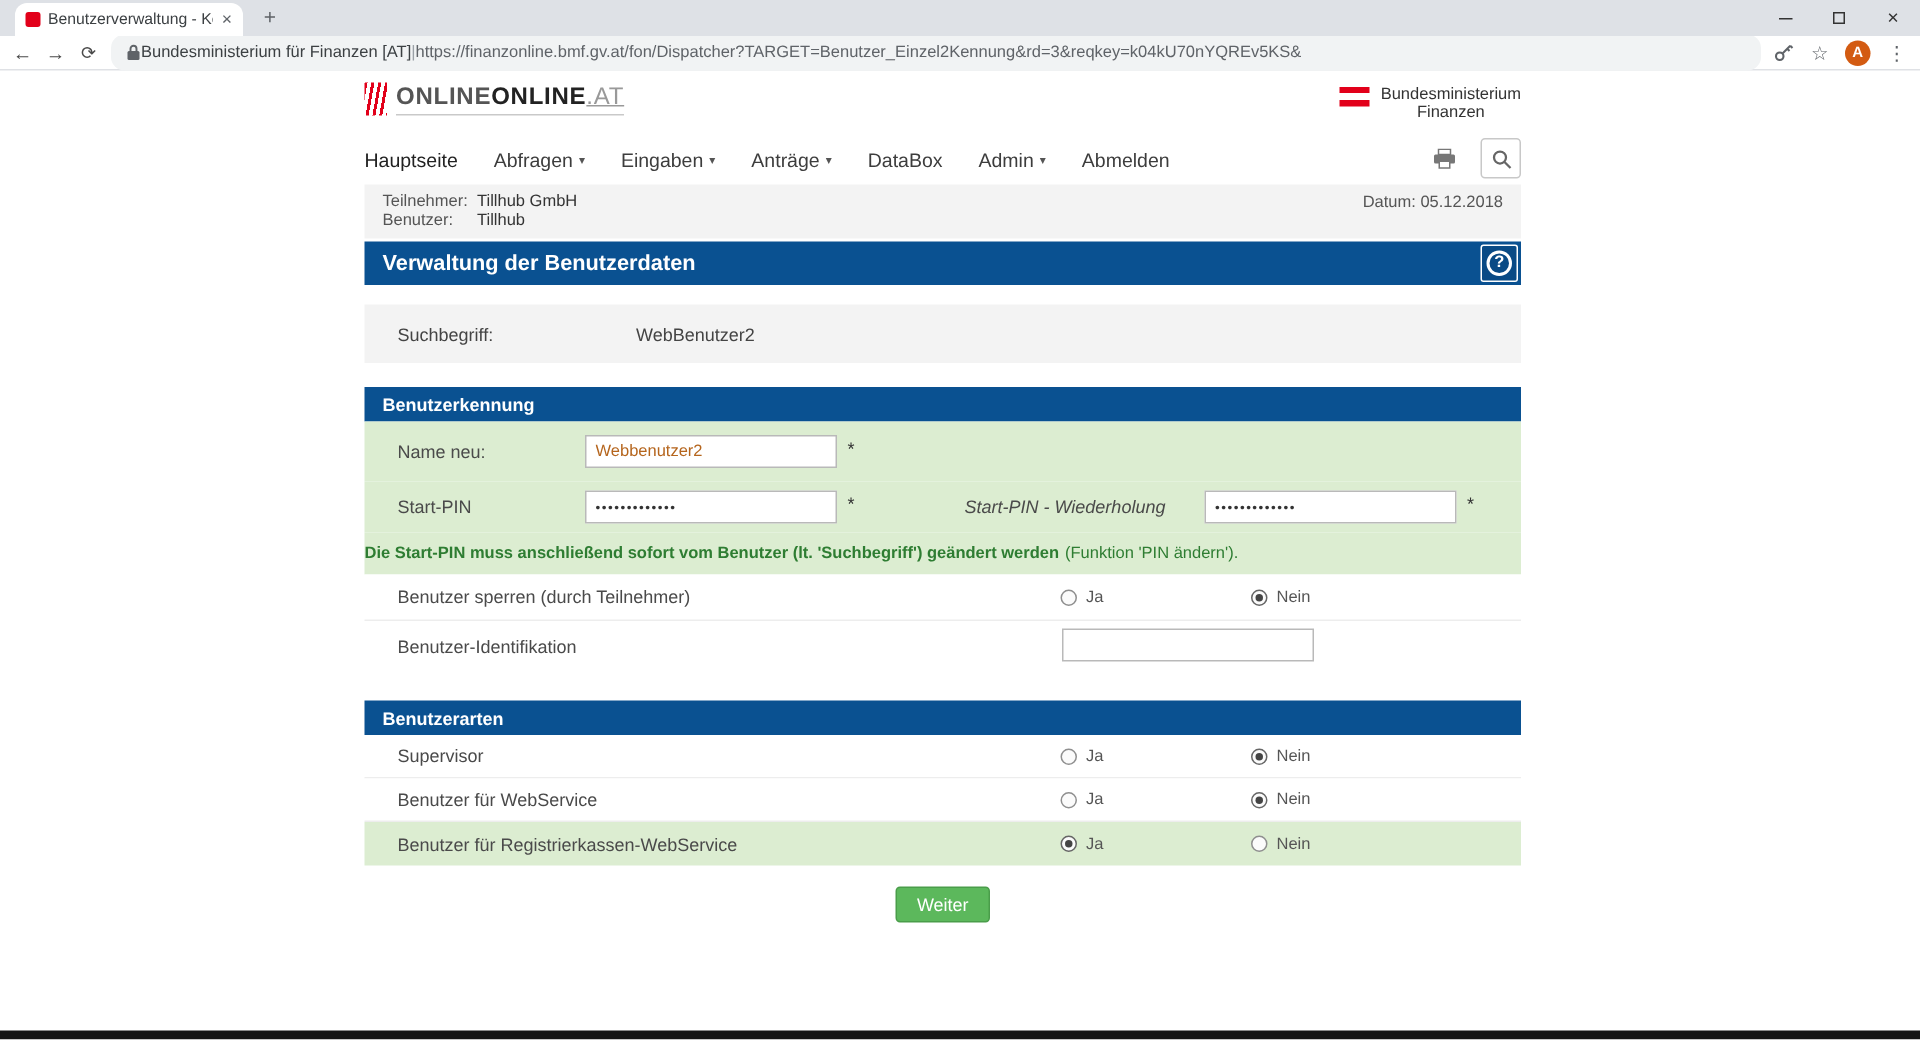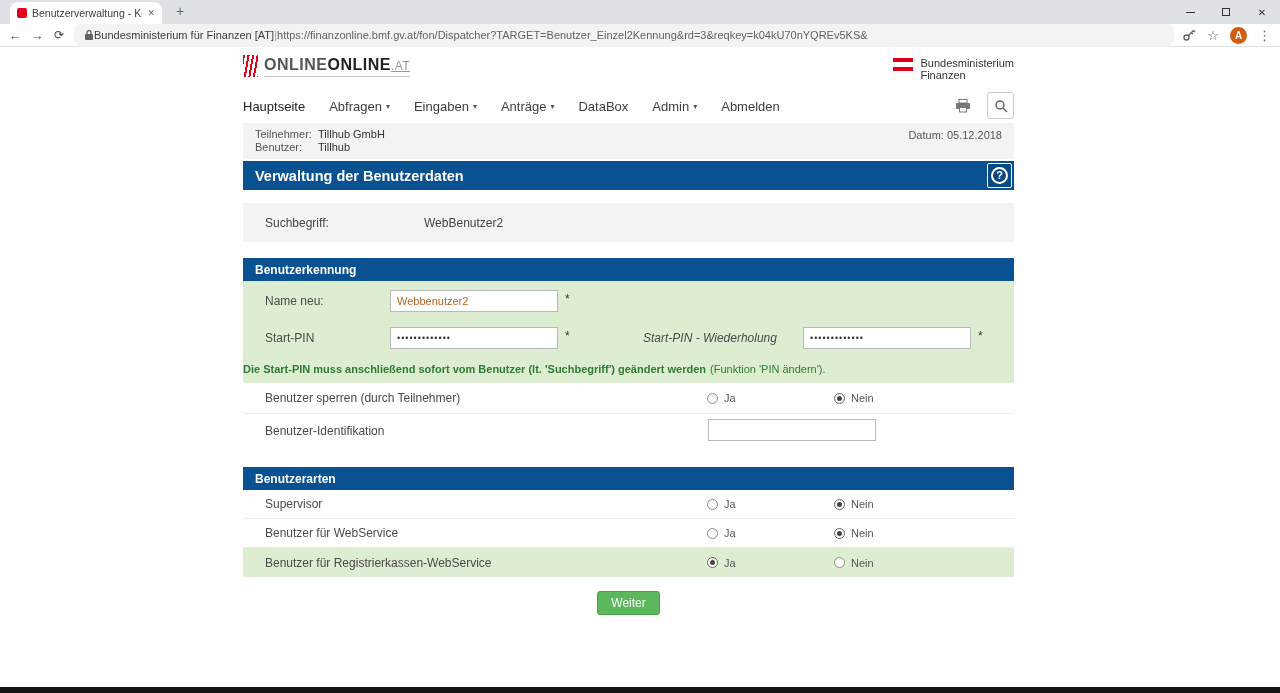--- a/index.html
+++ b/index.html
@@ -46,22 +46,22 @@
   .col { width:771px; margin-left:243px; position:relative; }
 
   .brandrow { display:flex; justify-content:space-between; align-items:flex-start;
     margin-top:8px; height:34px; }
   .logo { display:flex; align-items:center; gap:6px; }
   .logo-stripes { width:15px; height:22px;
     background:repeating-linear-gradient(100deg,#e2001a 0 2px,#fff 2px 4.5px); }
   .logo-text { font-size:16px; letter-spacing:0.5px; border-bottom:1px solid #c9c9c9; padding-bottom:2px; }
   .logo-finanz { color:#555; font-weight:700; }
   .logo-online { color:#222; font-weight:700; }
-  .logo-at { color:#999; font-size:12px;text-decoration:underline; }
-  .ministry { display:flex; gap:7px; align-items:flex-start; margin-top:2px; }
+  .logo-at { color:#999; font-size:16px;text-decoration:underline; }
+  .ministry { display:flex; gap:7px; align-items:flex-start; margin-top:2px;text-align:center; }
   .flag { width:20px; height:13px; margin-top:1px;
     background:linear-gradient(180deg,#e2001a 0 31%,#fff 31% 69%,#e2001a 69%); }
   .ministry-text { font-size:11px; line-height:12px; color:#333; }
 
   .navrow { display:flex; align-items:center; margin-top:5px; height:24px; position:relative; }
   .nav-item { font-size:13px; color:#3d3d3d; margin-right:24px;
     display:flex; align-items:center; gap:4px; cursor:pointer; }
   .nav-item.first { color:#222; }
   .caret { font-size:8px; color:#555; }
   .nav-buttons { position:absolute; right:0; top:-2px; display:flex; gap:11px; align-items:center; }

